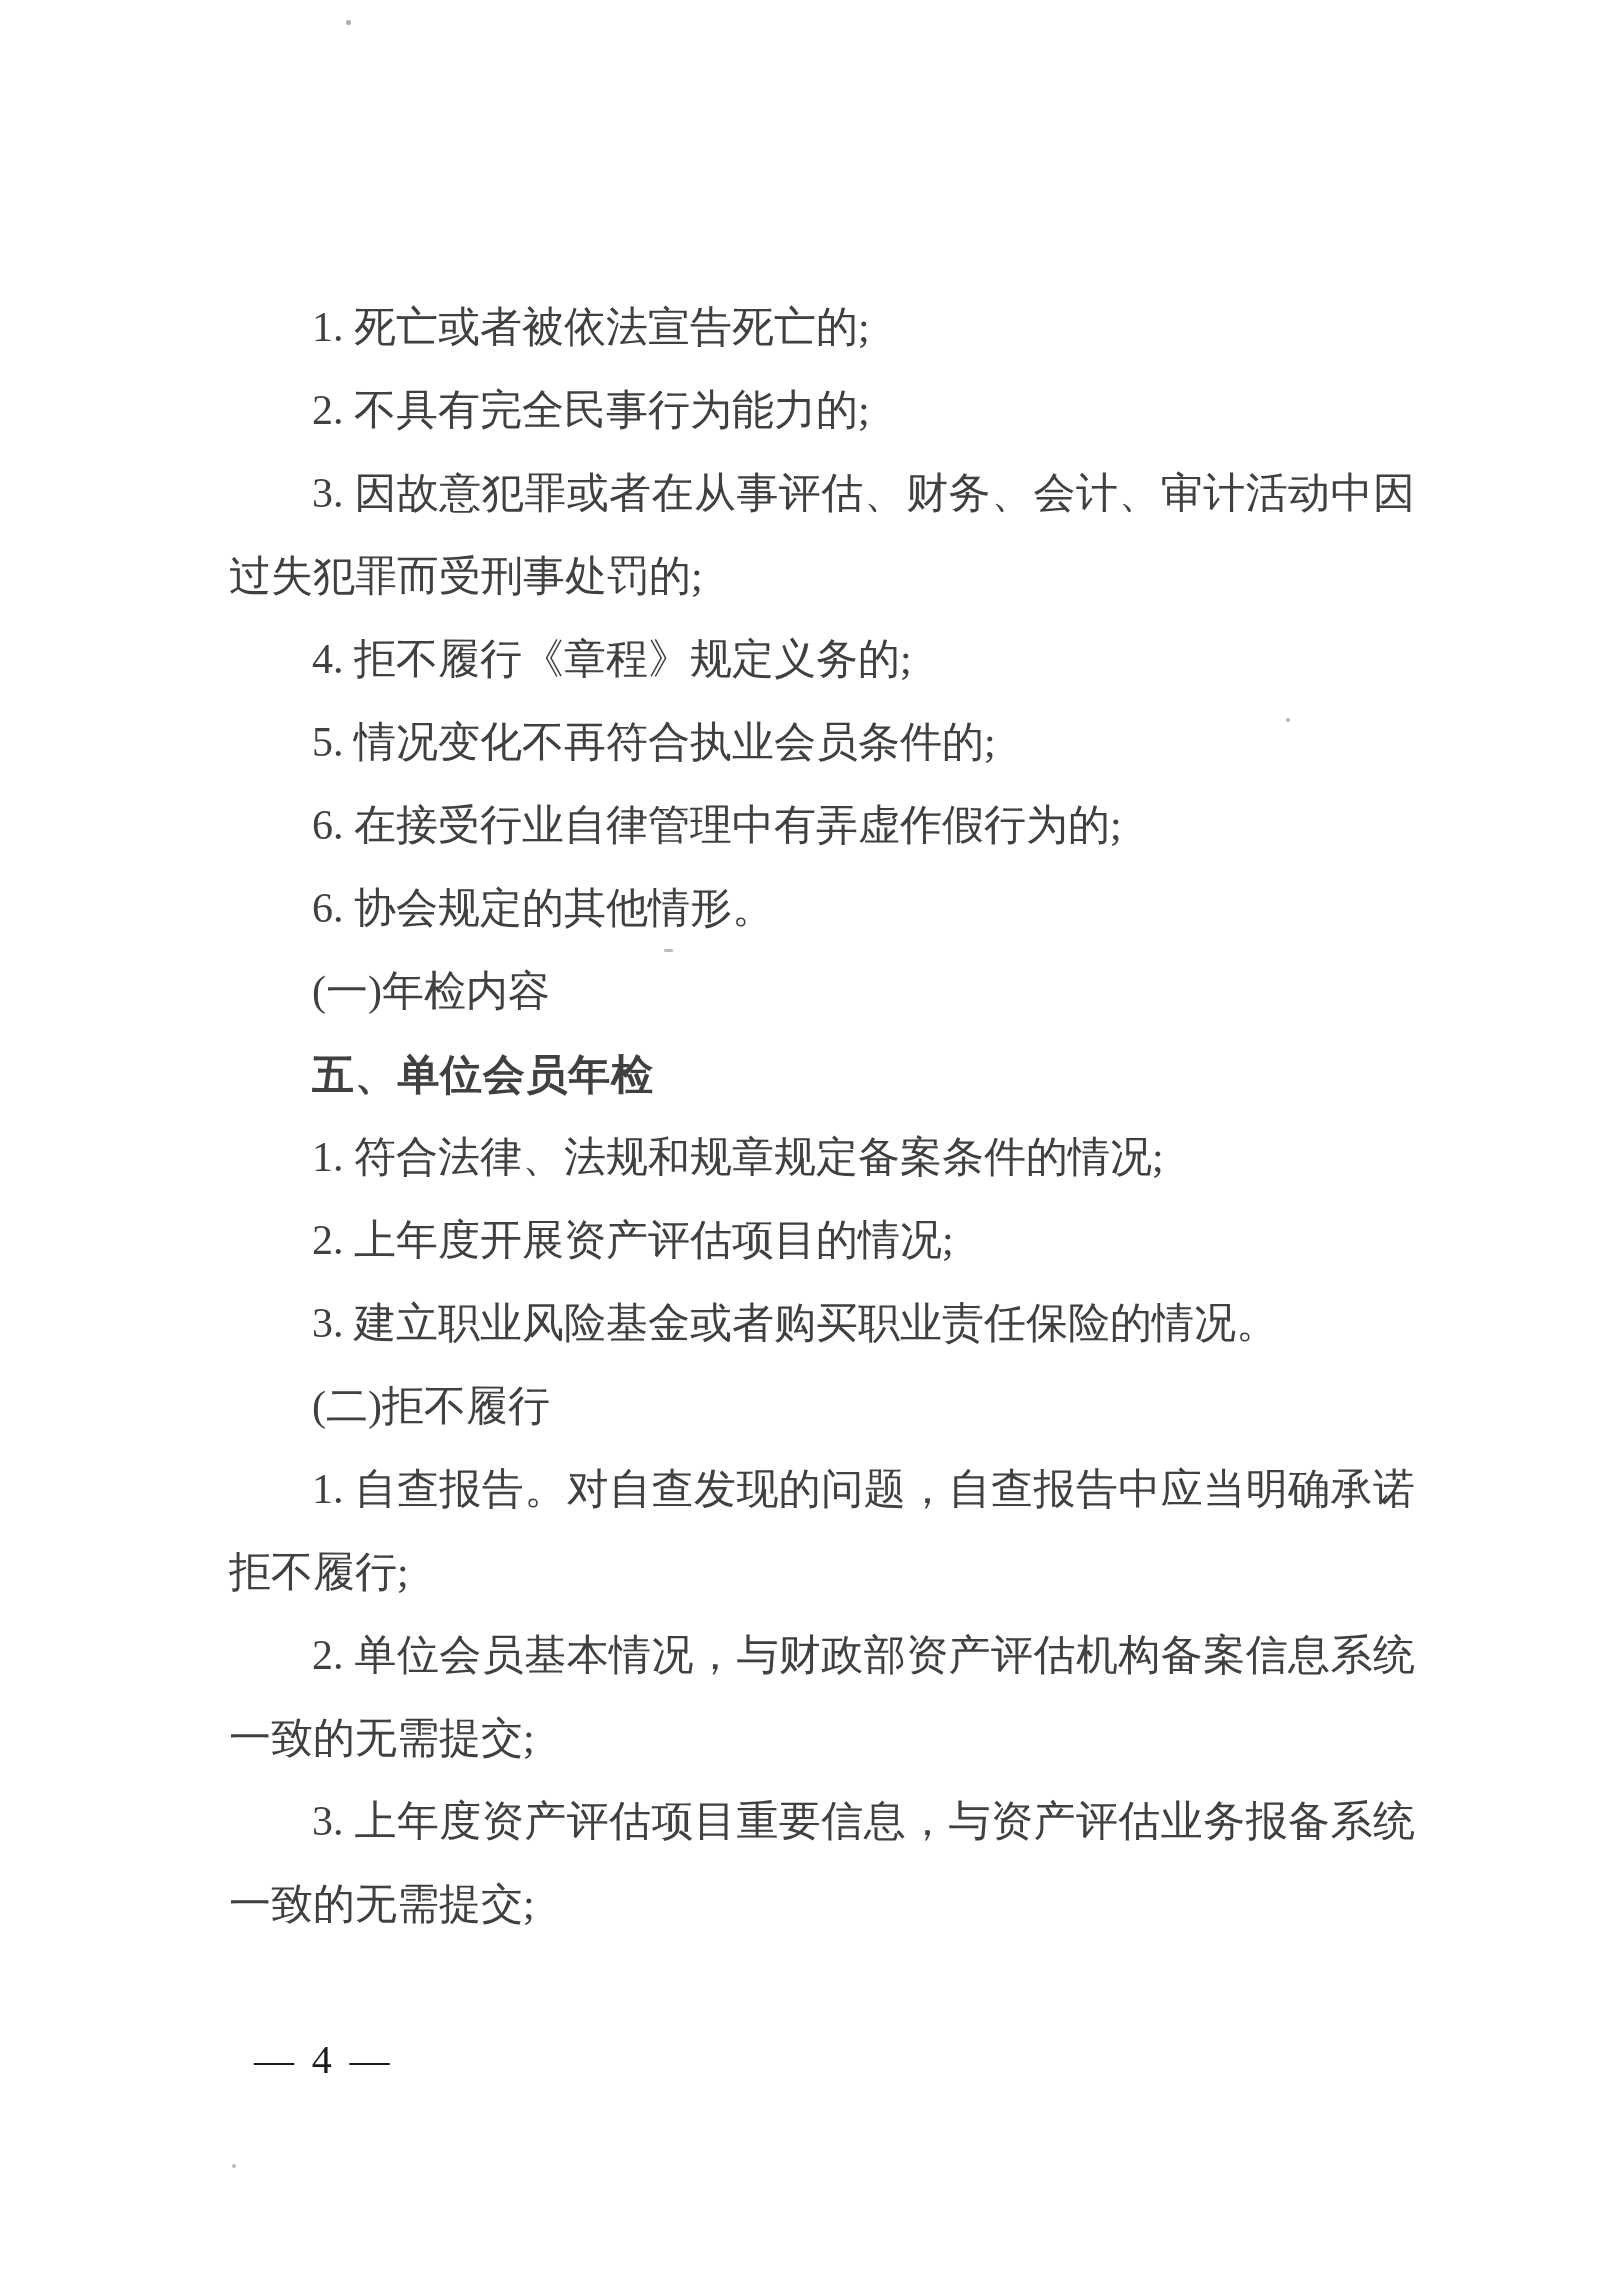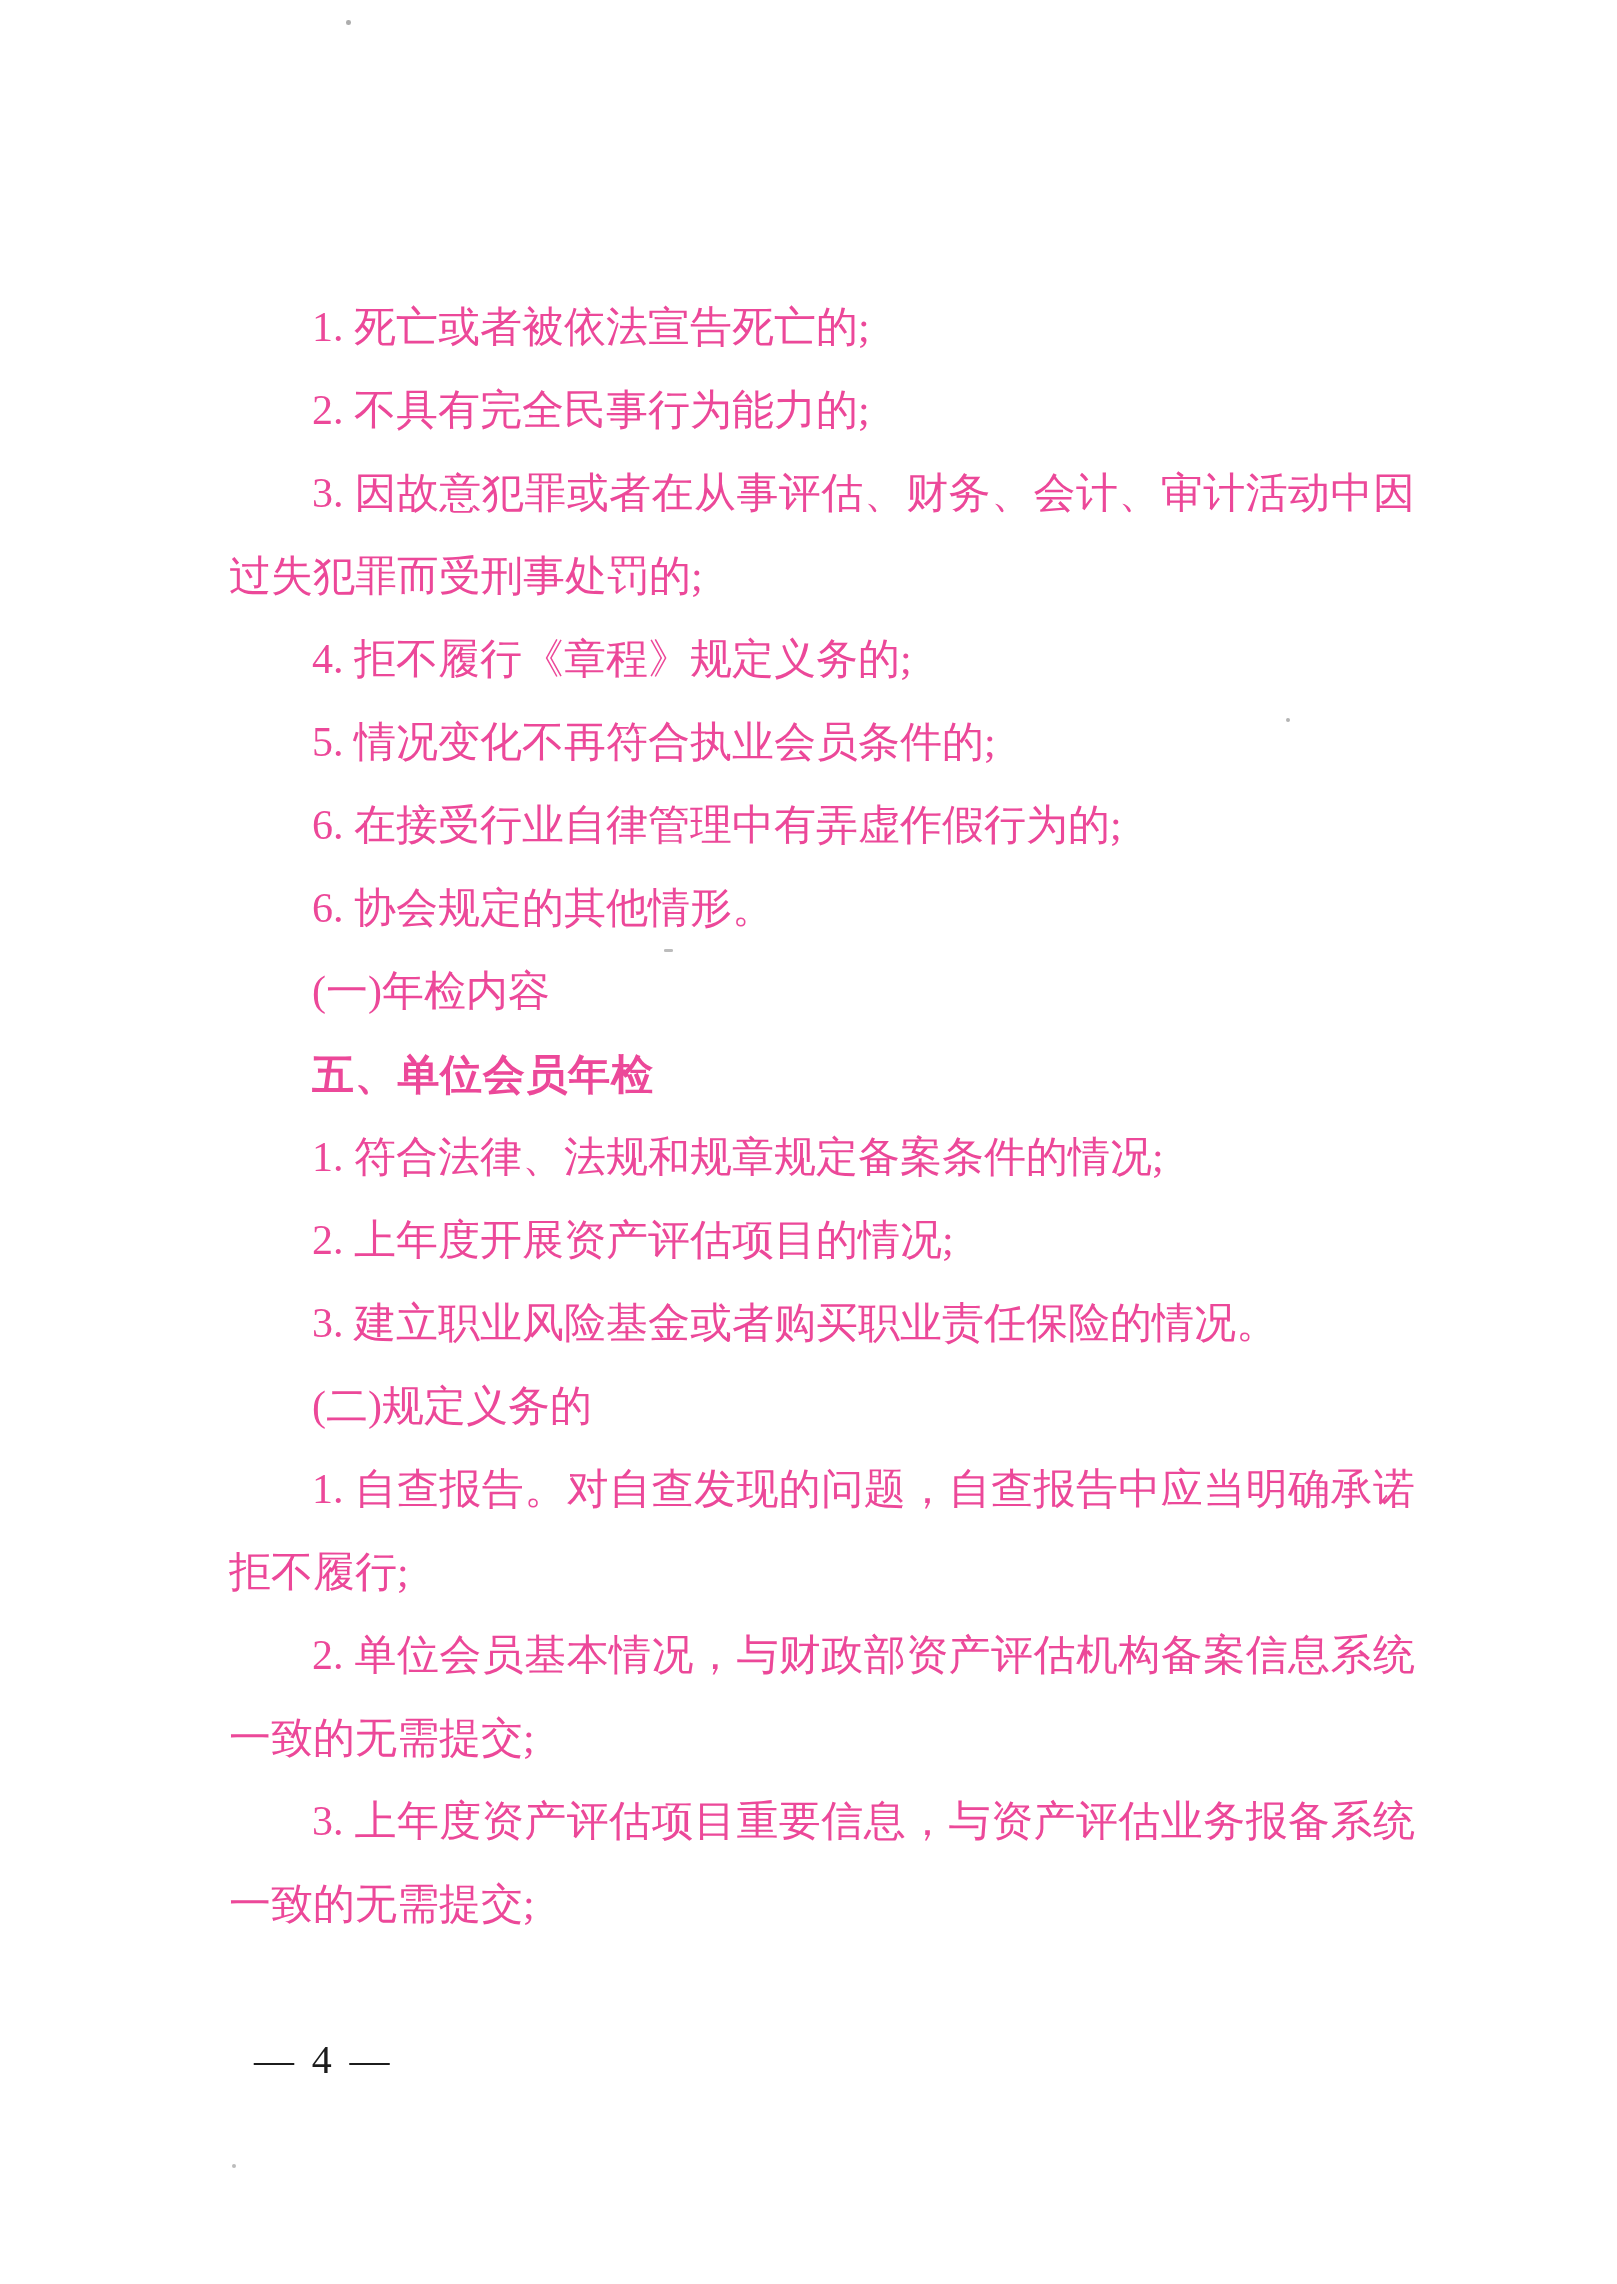--- a/index.html
+++ b/index.html
@@ -16,21 +16,21 @@
     color: #151515;
   }
   .text-block {
     position: absolute;
     left: 229px;
     top: 286px;
     width: 1186px;
     font-family: "Liberation Serif", "DejaVu Serif", serif;
     font-size: 42px;
     line-height: 83px;
-    color: #ec4899;
+    color: #404040;
   }
   .line {
     height: 83px;
     white-space: nowrap;
   }
   .line.indent {
     text-indent: 83px;
   }
   .line.fill {
     white-space: normal;
@@ -75,21 +75,21 @@
     <div class="line">过失犯罪而受刑事处罚的;</div>
     <div class="line indent">4. 拒不履行《章程》规定义务的;</div>
     <div class="line indent">5. 情况变化不再符合执业会员条件的;</div>
     <div class="line indent">6. 在接受行业自律管理中有弄虚作假行为的;</div>
     <div class="line indent">6. 协会规定的其他情形。</div>
     <div class="line indent">(一)年检内容</div>
     <div class="line indent heading">五、单位会员年检</div>
     <div class="line indent">1. 符合法律、法规和规章规定备案条件的情况;</div>
     <div class="line indent">2. 上年度开展资产评估项目的情况;</div>
     <div class="line indent">3. 建立职业风险基金或者购买职业责任保险的情况。</div>
-    <div class="line indent">(二)规定义务的</div>
+    <div class="line indent">(二)拒不履行</div>
     <div class="line indent fill">1. 自查报告。对自查发现的问题，自查报告中应当明确承诺</div>
     <div class="line">拒不履行;</div>
     <div class="line indent fill">2. 单位会员基本情况，与财政部资产评估机构备案信息系统</div>
     <div class="line">一致的无需提交;</div>
     <div class="line indent fill">3. 上年度资产评估项目重要信息，与资产评估业务报备系统</div>
     <div class="line">一致的无需提交;</div>
   </div>
 
   <div class="page-number">— 4 —</div>
 

